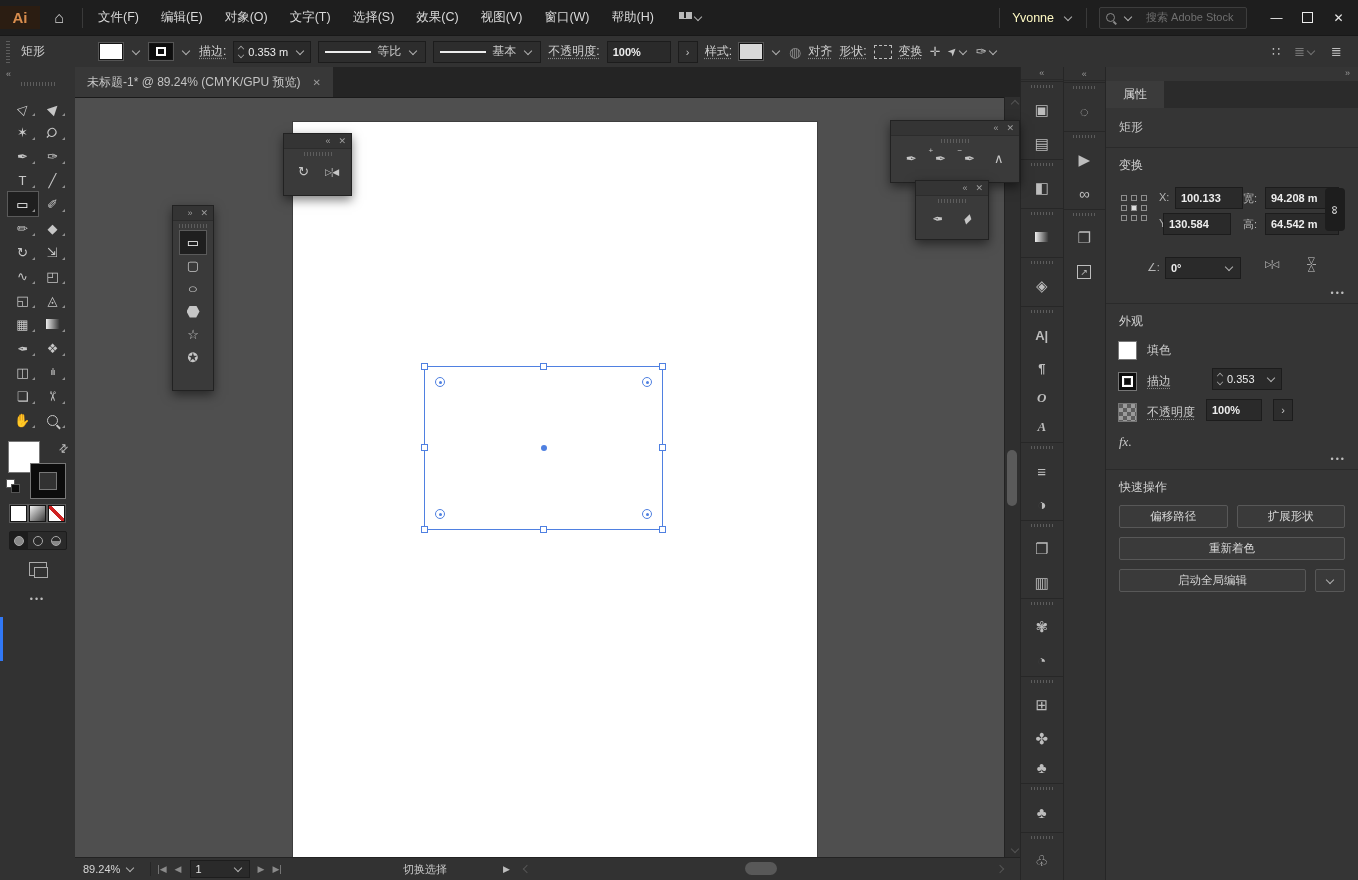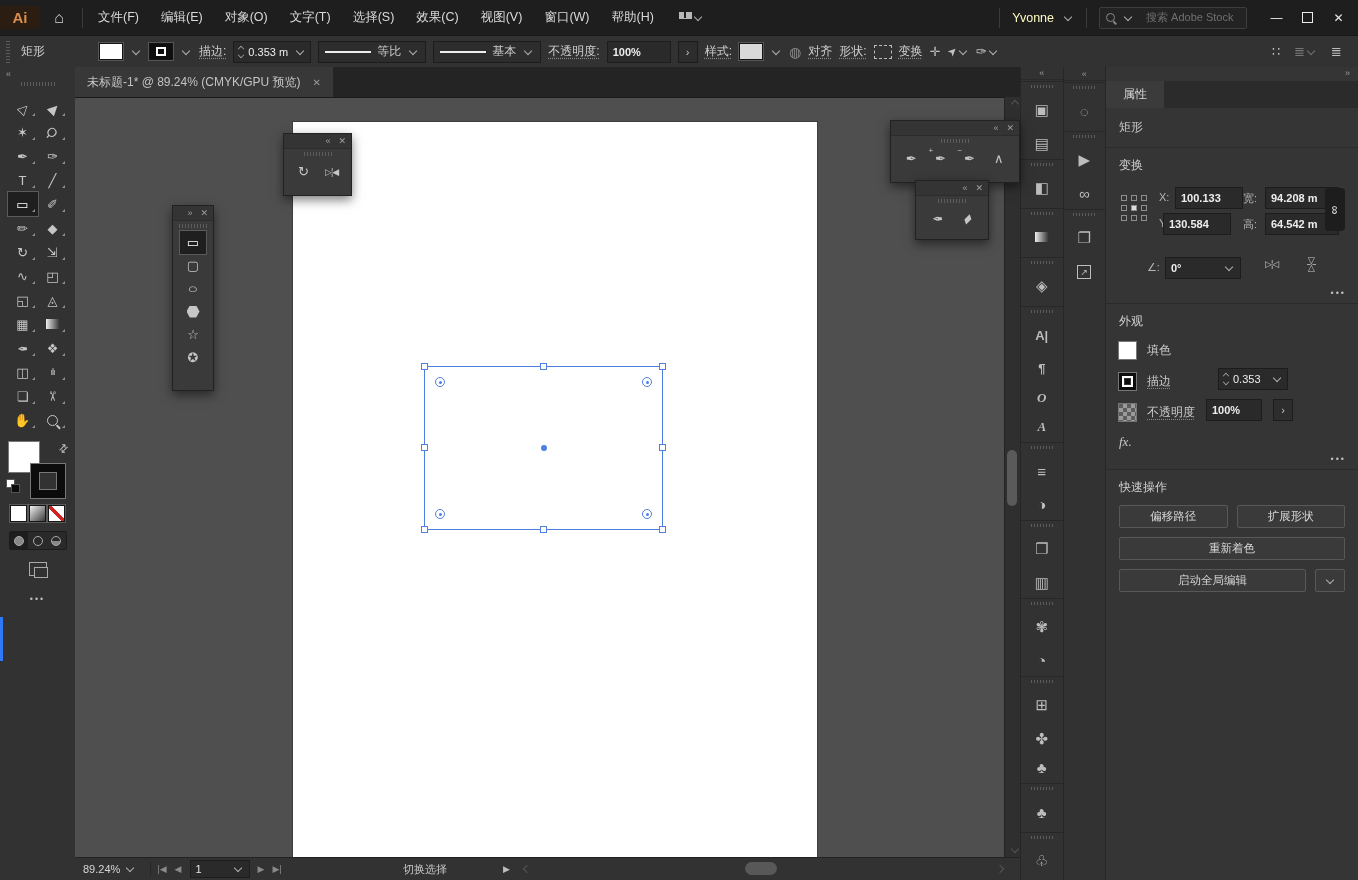--- a/index.html
+++ b/index.html
@@ -800,21 +800,21 @@
 
     <div class="section" style="height:150px;">
       <div class="sec-title">外观</div>
       <div class="ap-row">
         <span class="ap-swatch ap-fill"></span>
         <span class="ap-label">填色</span>
       </div>
       <div class="ap-row">
         <span class="ap-swatch ap-stroke"></span>
         <span class="ap-label link">描边</span>
-        <span class="stepper" style="margin-left:30px">
+        <span class="stepper" style="margin-left:24px">
           <span class="updown">
               <i class="chev"></i>
               <i class="chev"></i>
             </span>
           <span class="stepper-val" style="min-width:34px">0.353</span>
           <i class="chev"></i>
         </span>
       </div>
       <div class="ap-row">
         <span class="ap-swatch ap-opacity"></span>

